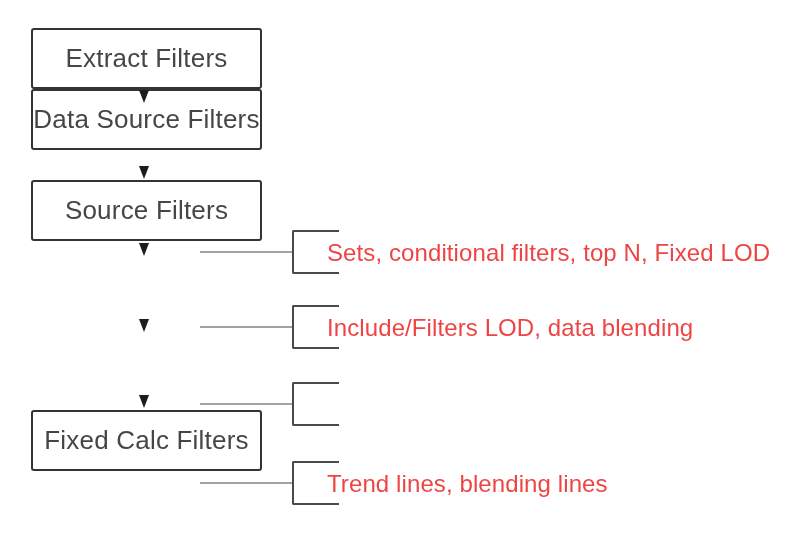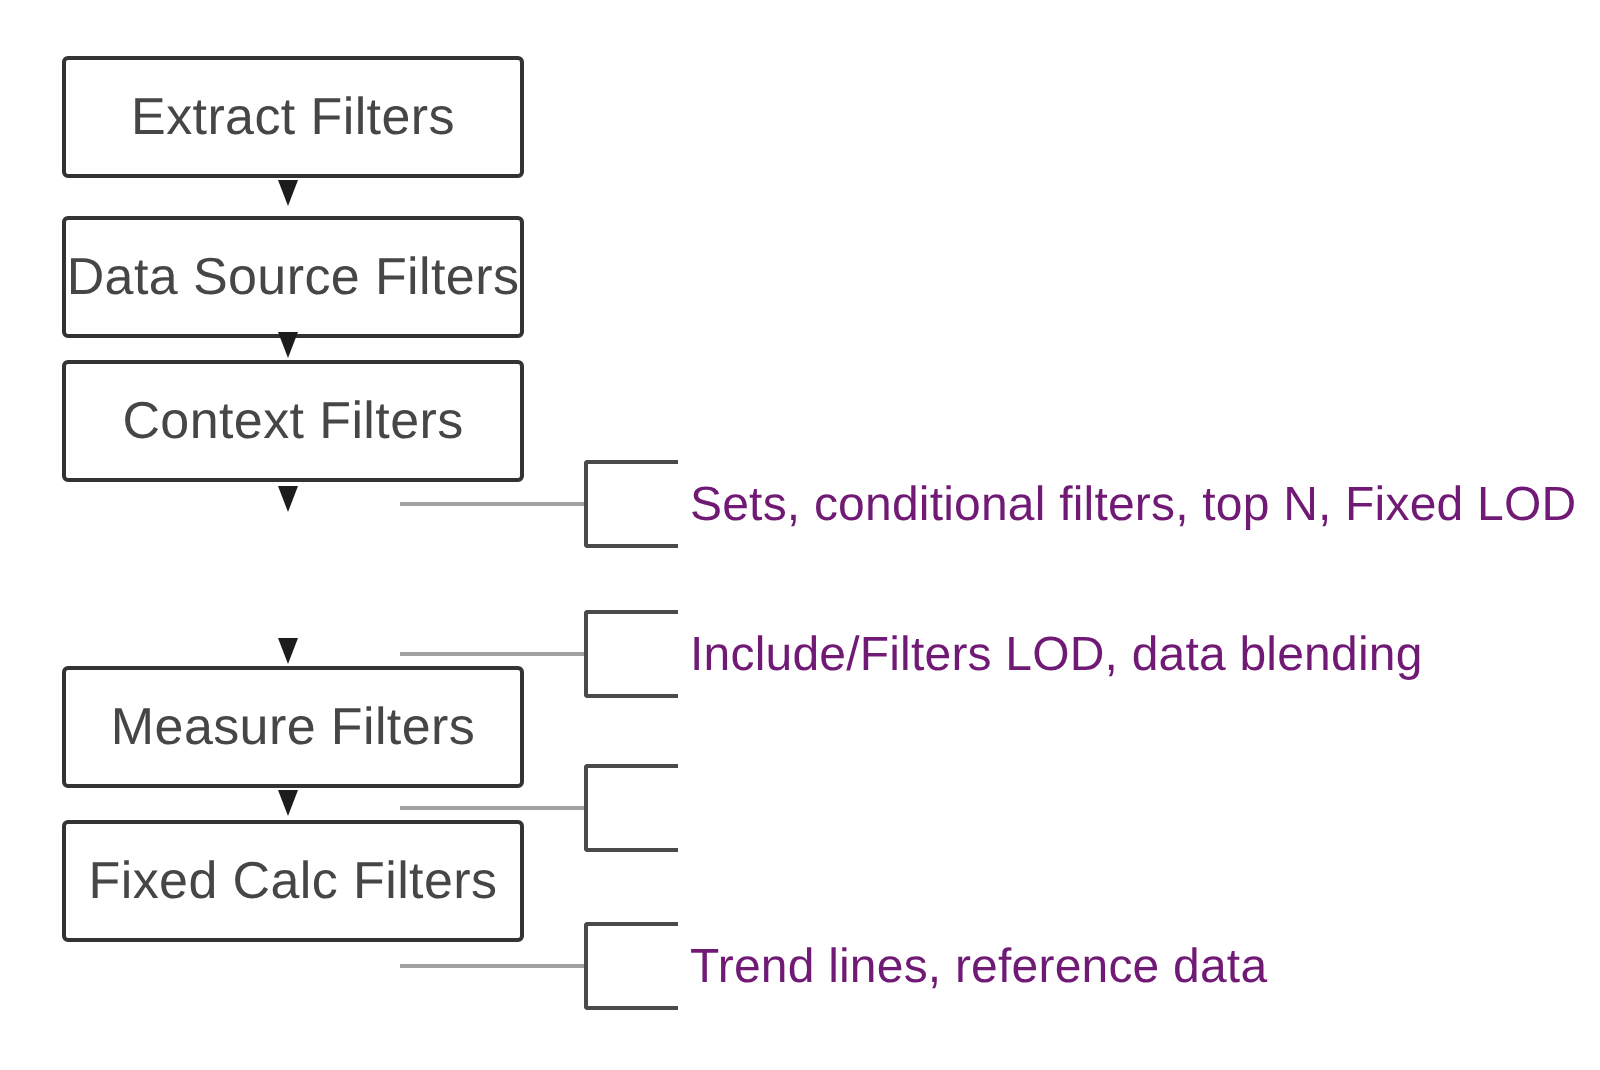--- a/index.html
+++ b/index.html
@@ -62,45 +62,42 @@
     height: 44px;
     box-sizing: border-box;
     border: 2px solid #4a4a4a;
     border-right: none;
     border-radius: 2px 0 0 2px;
     background: transparent;
   }
   
   .note {
     position: absolute;
-    left: 345px;
+    left: 327px;
     transform: translateY(-50%);
     font-size: 24px;
     font-weight: 400;
-    color: #701a75;
+    color: #ef4444;
     letter-spacing: 0.1px;
     white-space: nowrap;
   }
 </style>
 </head>
 <body>
 
 <div class="canvas">
 
   <div class="fbox" style="top:28px">
     <span class="fbox-label">Extract Filters</span>
   </div>
-  <div class="fbox" style="top:108px">
+  <div class="fbox" style="top:89px">
     <span class="fbox-label">Data Source Filters</span>
   </div>
   <div class="fbox" style="top:180px">
-    <span class="fbox-label">Context Filters</span>
-  </div>
-  <div class="fbox" style="top:333px">
-    <span class="fbox-label">Measure Filters</span>
+    <span class="fbox-label">Source Filters</span>
   </div>
   <div class="fbox" style="top:410px">
     <span class="fbox-label">Fixed Calc Filters</span>
   </div>
 
   <div class="arrow" style="top:90px"></div>
   <div class="arrow" style="top:166px"></div>
   <div class="arrow" style="top:243px"></div>
   <div class="arrow" style="top:319px"></div>
   <div class="arrow" style="top:395px"></div>
@@ -111,15 +108,15 @@
 
   <div class="conn" style="top:326px"></div>
   <div class="bracket" style="top:305px"></div>
   <div class="note" style="top:328px">Include/Filters LOD, data blending</div>
 
   <div class="conn" style="top:403px"></div>
   <div class="bracket" style="top:382px"></div>
 
   <div class="conn" style="top:482px"></div>
   <div class="bracket" style="top:461px"></div>
-  <div class="note" style="top:484px">Trend lines, reference data</div>
+  <div class="note" style="top:484px">Trend lines, blending lines</div>
 
 </div>
 
 </body></html>

